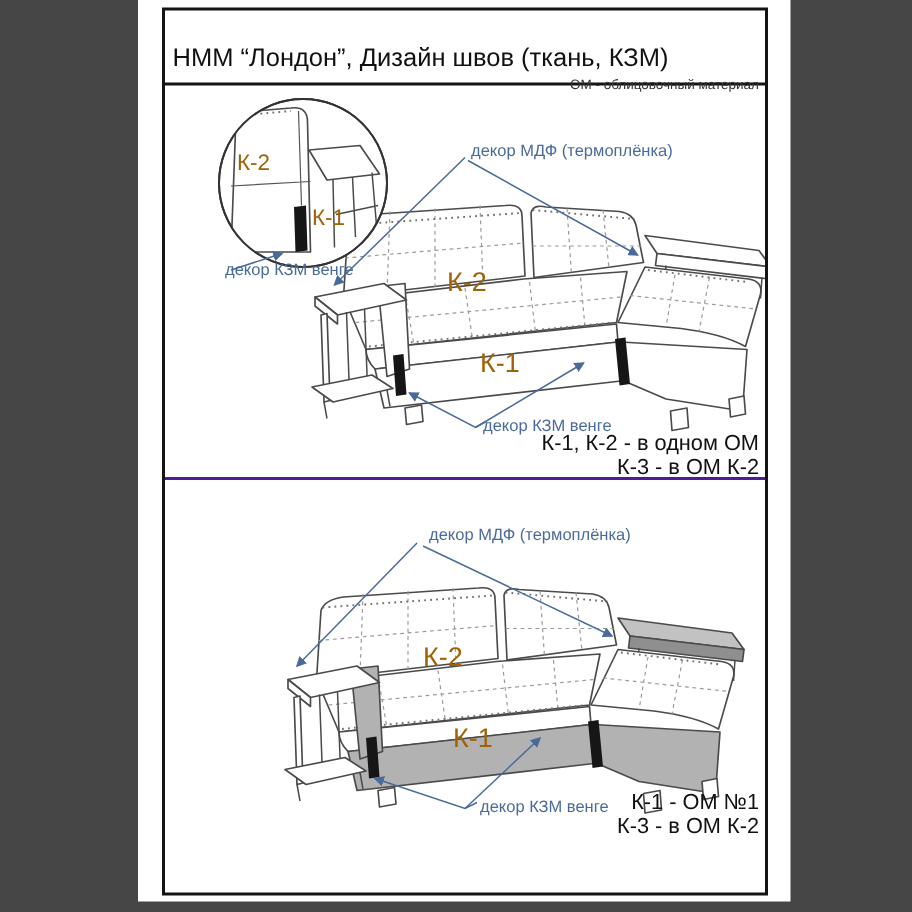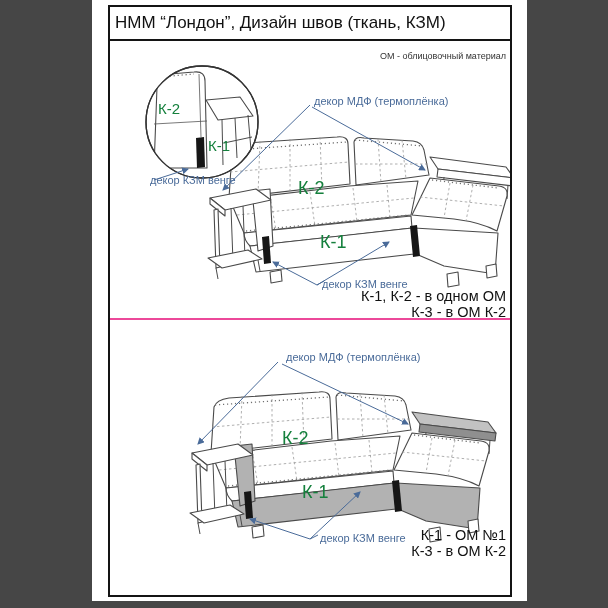--- a/index.html
+++ b/index.html
@@ -11,27 +11,27 @@
   }
   .page { position:absolute; left:92px; top:0; width:435px; height:601px; background:#ffffff; }
   .content-box {
     position:absolute; left:16px; top:5px; width:404px; height:592px;
     border:2px solid #141414;
   }
   .trow {
     border-bottom:2px solid #141414; display:flex; align-items:center;
     padding:0 5px; font-size:17px; color:#111; white-space:nowrap; overflow:hidden;
   }
-  .trow1 { height:23px; } .trow2 { height:34px; }
+  .trow1 { height:23px; } .trow2 { height:34px;margin-top:16px; }
   .sec { position:absolute; left:0; width:400px; }
-  .sec1 { top:43px; height:270px; border-bottom:2px solid #ec4899; }
+  .sec1 { top:43px; height:270px; border-bottom:2px solid #4c1d95; }
   .sec2 { top:315px; height:273px; }
   .om-note { position:absolute; right:4px; top:1px; font-size:9px; color:#333; }
   .lbl { position:absolute; color:#4a6b99; font-size:11px; white-space:nowrap; }
-  .k { position:absolute; color:#15803d; white-space:nowrap; }
+  .k { position:absolute; color:#a16207; white-space:nowrap; }
   .k-lg { font-size:18px; } .k-sm { font-size:15px; }
   .notes { position:absolute; right:4px; text-align:right; font-size:14.5px; color:#111; line-height:16px; white-space:nowrap; }
   svg.draw { position:absolute; left:0; top:0; }
   .cushion { fill:#ffffff; stroke:#4a4a4a; stroke-width:1.1; stroke-linejoin:round; }
   .seam { fill:none; stroke:#9a9a9a; stroke-width:0.8; stroke-dasharray:2.5,2.5; }
   .pip { fill:none; stroke:#707070; stroke-width:1.3; stroke-dasharray:1.2,2.8; }
   .edge { fill:none; stroke:#4a4a4a; stroke-width:1; }
   .thin { fill:none; stroke:#555; stroke-width:0.8; }
   .wood, .panel, .base, .shelf-top, .shelf-front { fill:#ffffff; stroke:#4a4a4a; stroke-width:1.1; stroke-linejoin:round; }
   .v2 .base, .v2 .panel { fill:#b2b2b2; }

